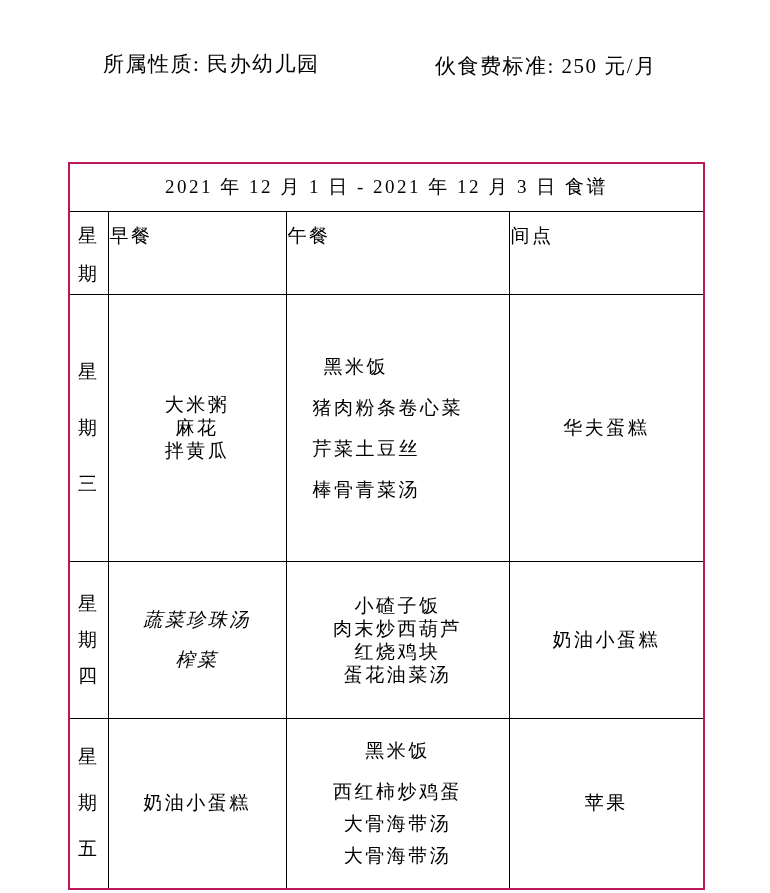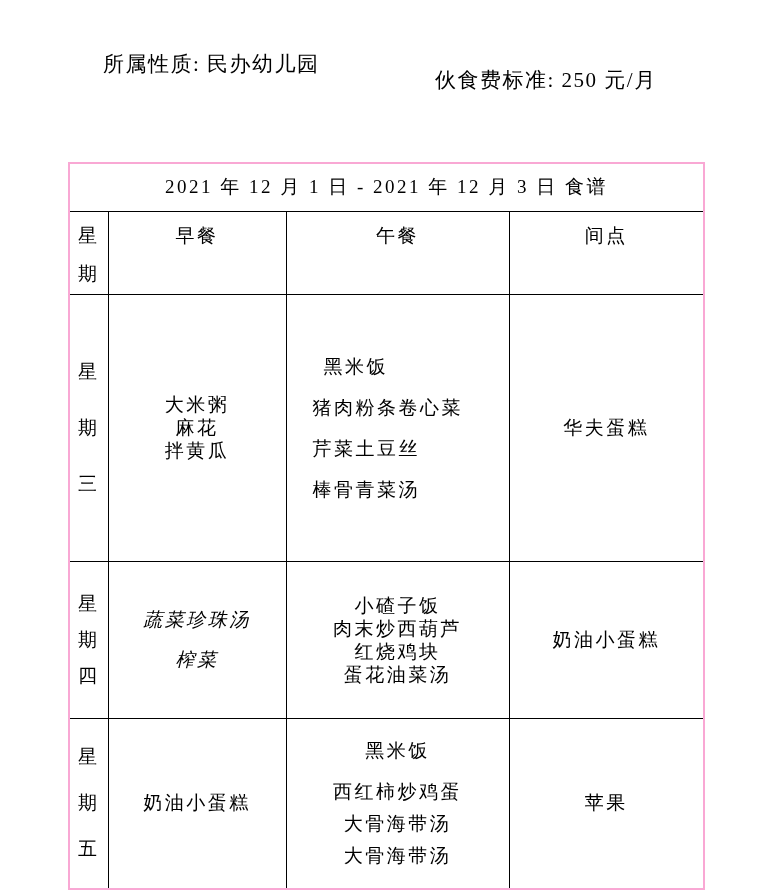--- a/index.html
+++ b/index.html
@@ -2,34 +2,34 @@
 <html><head>
 <meta charset="utf-8">
 <style>
   html,body{margin:0;padding:0;background:#ffffff;}
   .page{
     position:relative;width:770px;height:893px;background:#ffffff;color:#000000;
     font-family:"Liberation Serif","DejaVu Serif",serif;overflow:hidden;
   }
   .hl1{position:absolute;left:218px;top:11px;font-size:21px;letter-spacing:2px;white-space:nowrap;}
   .hl2a{position:absolute;left:103px;top:50px;font-size:21px;letter-spacing:1.5px;white-space:nowrap;}
-  .hl2b{position:absolute;left:435px;top:66px;font-size:21px;letter-spacing:1.5px;white-space:nowrap;}
+  .hl2b{position:absolute;left:435px;top:52px;font-size:21px;letter-spacing:1.5px;white-space:nowrap;}
 
   table.menu{
     position:absolute;left:68px;top:162px;width:635px;
     border-collapse:collapse;table-layout:fixed;
-    border:2px solid #f9a8d4;font-size:19px;color:#000;
+    border:2px solid #be185d;font-size:19px;color:#000;
   }
   table.menu td{border:1px solid #000;overflow:hidden;letter-spacing:2.5px;}
 
   tr.r-title{height:48px;}
   .r-title td{text-align:center;vertical-align:middle;letter-spacing:0.5px;}
 
   tr.r-head{height:78px;}
-  .r-head td{vertical-align:top;text-align:center;padding-top:5px;line-height:38px;}
+  .r-head td{vertical-align:top;padding-top:5px;line-height:38px;}
 
   tr.r-wed{height:267px;}
   tr.r-thu{height:157px;}
   tr.r-fri{height:171px;}
 
   td.day{text-align:center;vertical-align:middle;letter-spacing:0;}
   .r-wed td.day div{line-height:56px;}
   .r-thu td.day div{line-height:36px;}
   .r-fri td.day div{line-height:46px;}
 

